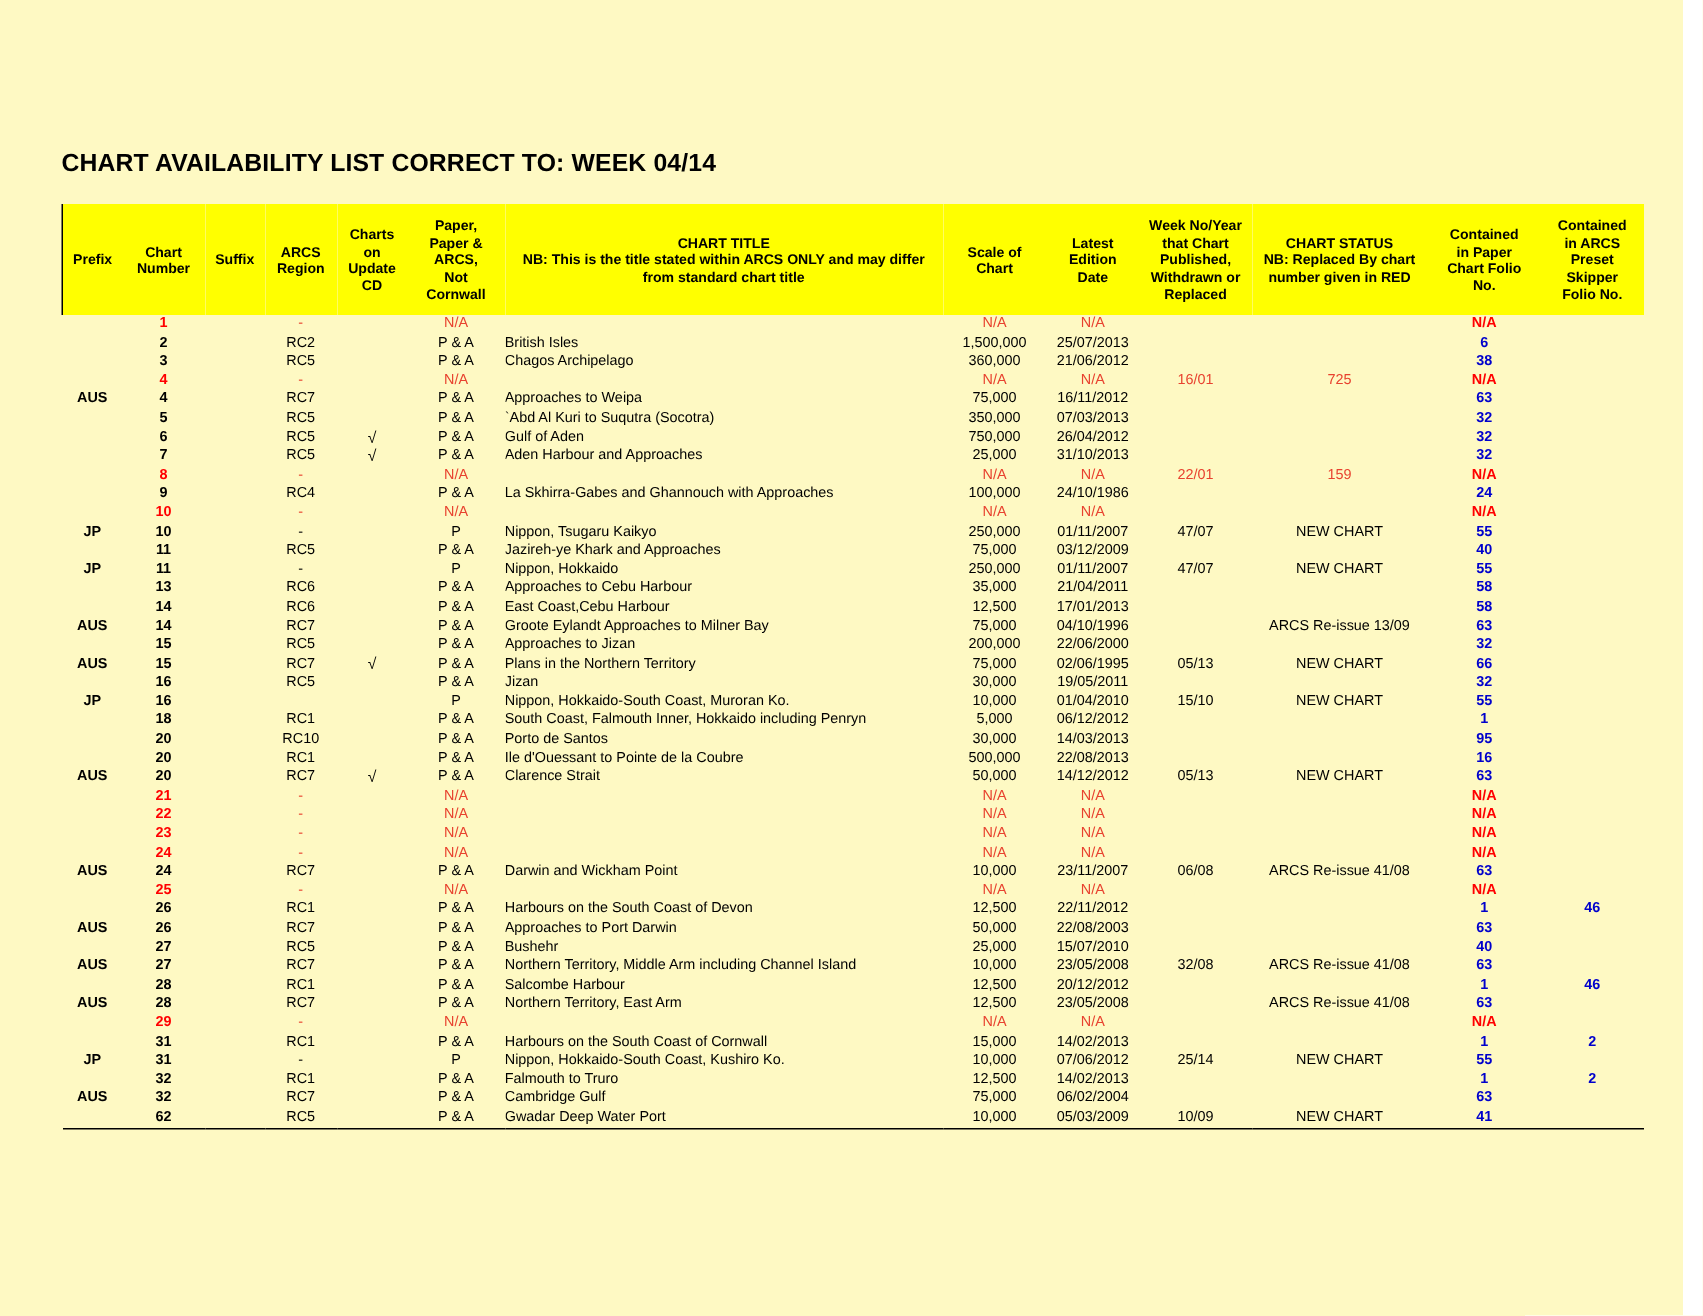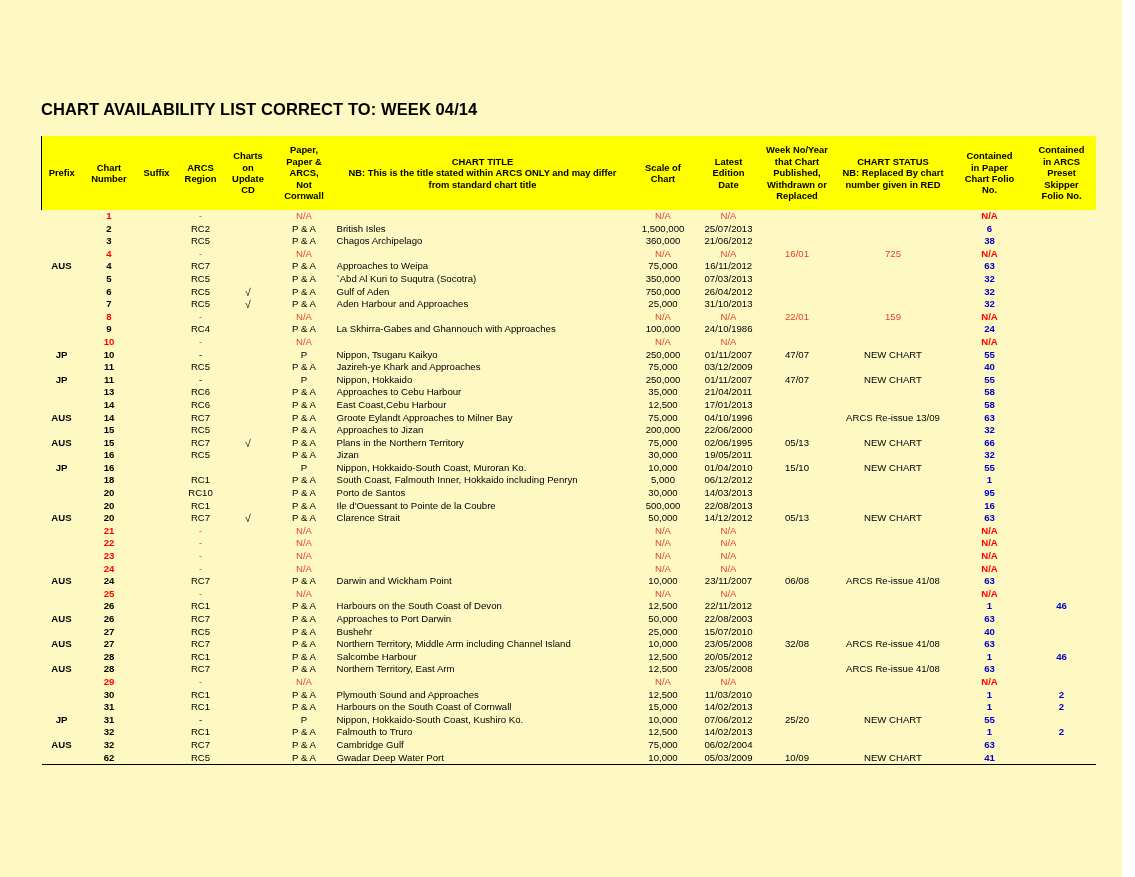--- a/index.html
+++ b/index.html
@@ -662,21 +662,21 @@
           </tr>
           <tr>
             <td class="c-prefix"></td>
             <td class="c-num">28</td>
             <td class="c-suffix"></td>
             <td class="c-region">RC1</td>
             <td class="c-cd"></td>
             <td class="c-avail">P &amp; A</td>
             <td class="c-title">Salcombe Harbour</td>
             <td class="c-scale">12,500</td>
-            <td class="c-date">20/05/2012</td>
+            <td class="c-date">20/12/2012</td>
             <td class="c-week"></td>
             <td class="c-status"></td>
             <td class="c-folio">1</td>
             <td class="c-skipper">46</td>
           </tr>
           <tr>
             <td class="c-prefix">AUS</td>
             <td class="c-num">28</td>
             <td class="c-suffix"></td>
             <td class="c-region">RC7</td>
@@ -697,35 +697,20 @@
             <td class="c-region redish">-</td>
             <td class="c-cd"></td>
             <td class="c-avail redish">N/A</td>
             <td class="c-title"></td>
             <td class="c-scale redish">N/A</td>
             <td class="c-date redish">N/A</td>
             <td class="c-week redish"></td>
             <td class="c-status redish"></td>
             <td class="c-folio" style="color: rgb(255, 0, 0);">N/A</td>
             <td class="c-skipper"></td>
-          </tr>
-          <tr>
-            <td class="c-prefix"></td>
-            <td class="c-num">30</td>
-            <td class="c-suffix"></td>
-            <td class="c-region">RC1</td>
-            <td class="c-cd"></td>
-            <td class="c-avail">P &amp; A</td>
-            <td class="c-title">Plymouth Sound and Approaches</td>
-            <td class="c-scale">12,500</td>
-            <td class="c-date">11/03/2010</td>
-            <td class="c-week"></td>
-            <td class="c-status"></td>
-            <td class="c-folio">1</td>
-            <td class="c-skipper">2</td>
           </tr>
           <tr>
             <td class="c-prefix"></td>
             <td class="c-num">31</td>
             <td class="c-suffix"></td>
             <td class="c-region">RC1</td>
             <td class="c-cd"></td>
             <td class="c-avail">P &amp; A</td>
             <td class="c-title">Harbours on the South Coast of Cornwall</td>
             <td class="c-scale">15,000</td>
@@ -738,21 +723,21 @@
           <tr>
             <td class="c-prefix">JP</td>
             <td class="c-num">31</td>
             <td class="c-suffix"></td>
             <td class="c-region">-</td>
             <td class="c-cd"></td>
             <td class="c-avail">P</td>
             <td class="c-title">Nippon, Hokkaido-South Coast, Kushiro Ko.</td>
             <td class="c-scale">10,000</td>
             <td class="c-date">07/06/2012</td>
-            <td class="c-week">25/20</td>
+            <td class="c-week">25/14</td>
             <td class="c-status">NEW CHART</td>
             <td class="c-folio">55</td>
             <td class="c-skipper"></td>
           </tr>
           <tr>
             <td class="c-prefix"></td>
             <td class="c-num">32</td>
             <td class="c-suffix"></td>
             <td class="c-region">RC1</td>
             <td class="c-cd"></td>

